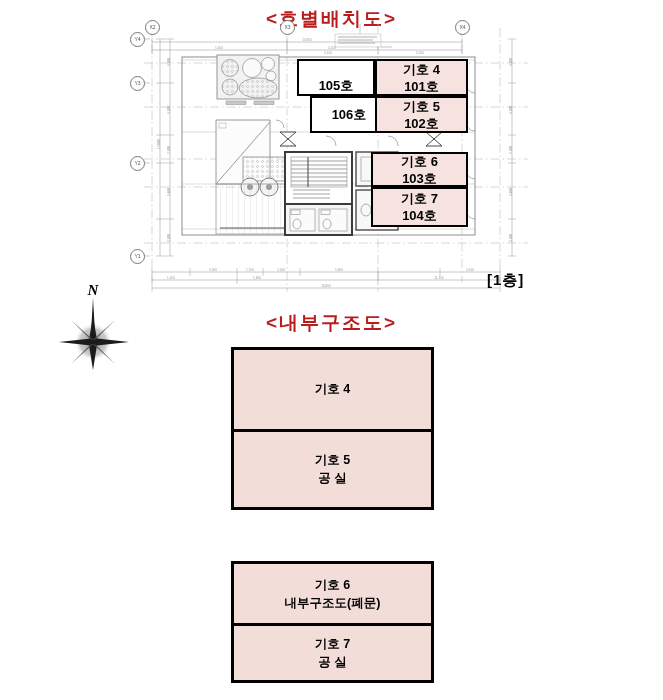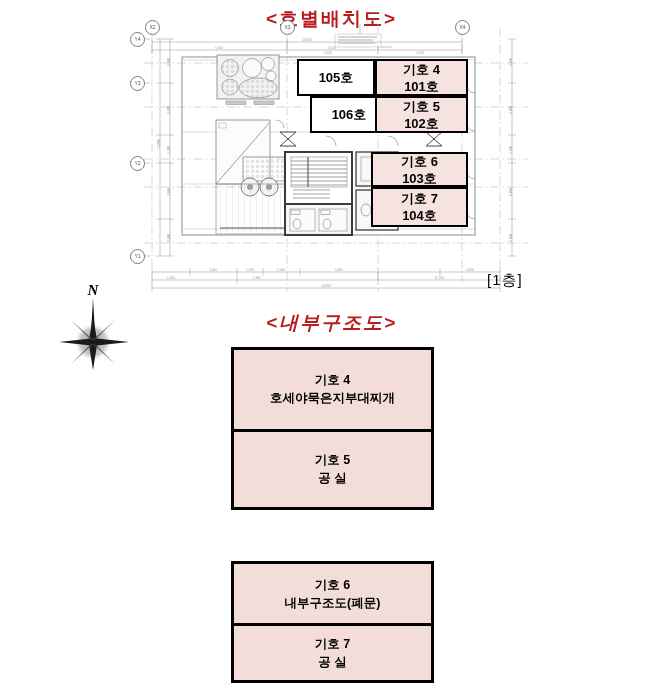--- a/index.html
+++ b/index.html
@@ -21,29 +21,29 @@
   .section-title {
     position: absolute;
     width: 100%;
     text-align: center;
     font-size: 19px;
     font-weight: bold;
     letter-spacing: 2px;
     color: #b91c1c;
   }
   #title-layout { top: 6px; }
-  #title-interior { top: 310px; font-style: italic; }
+  #title-interior { top: 310px; }
 
   
   #floor-label {
     position: absolute;
     left: 487px;
     top: 271px;
     font-size: 15px;
-    font-weight: normal;
+    font-weight: bold;
     letter-spacing: 1px;
   }
 
   
   #site-plan {
     position: absolute;
     left: 130px;
     top: 24px;
     width: 405px;
     height: 280px;
@@ -386,21 +386,21 @@
 
   <div class="grid-bubble" style="left:15px;  top:-4px;">X2</div>
   <div class="grid-bubble" style="left:150px; top:-4px;">X3</div>
   <div class="grid-bubble" style="left:325px; top:-4px;">X4</div>
 
   <div class="grid-bubble" style="left:0px; top:8px;">Y4</div>
   <div class="grid-bubble" style="left:0px; top:52px;">Y3</div>
   <div class="grid-bubble" style="left:0px; top:132px;">Y2</div>
   <div class="grid-bubble" style="left:0px; top:225px;">Y1</div>
 
-  <div class="unit-box" style="left:167px; top:35px; width:78px; height:37px;">
+  <div class="unit-box" style="left:167px; top:35px; width:78px; height:37px;justify-content:flex-end;">
     <span class="ln">105호</span>
   </div>
 
   <div class="unit-box" style="left:180px; top:72px; width:78px; height:37px;">
     <span class="ln">106호</span>
   </div>
 
   <div class="unit-box pink" style="left:245px; top:35px; width:93px; height:37px;">
     <span class="ln">기호 4</span>
     <span class="ln">101호</span>
@@ -460,21 +460,20 @@
     </g>
     <circle cx="48" cy="60" r="2.2" fill="#1b1b1b"></circle>
   </svg>
 </div>
 
 <div class="section-title" id="title-interior">&lt;내부구조도&gt;</div>
 
 <div class="struct-group" id="struct-group-1">
   <div class="struct-cell c1">
     <span class="ln">기호 4</span>
-    <span class="ln">호세야묵은지부대찌개</span>
   </div>
   <div class="struct-cell c2 divider-top">
     <span class="ln">기호 5</span>
     <span class="ln">공 실</span>
   </div>
 </div>
 
 <div class="struct-group" id="struct-group-2">
   <div class="struct-cell c1">
     <span class="ln">기호 6</span>

